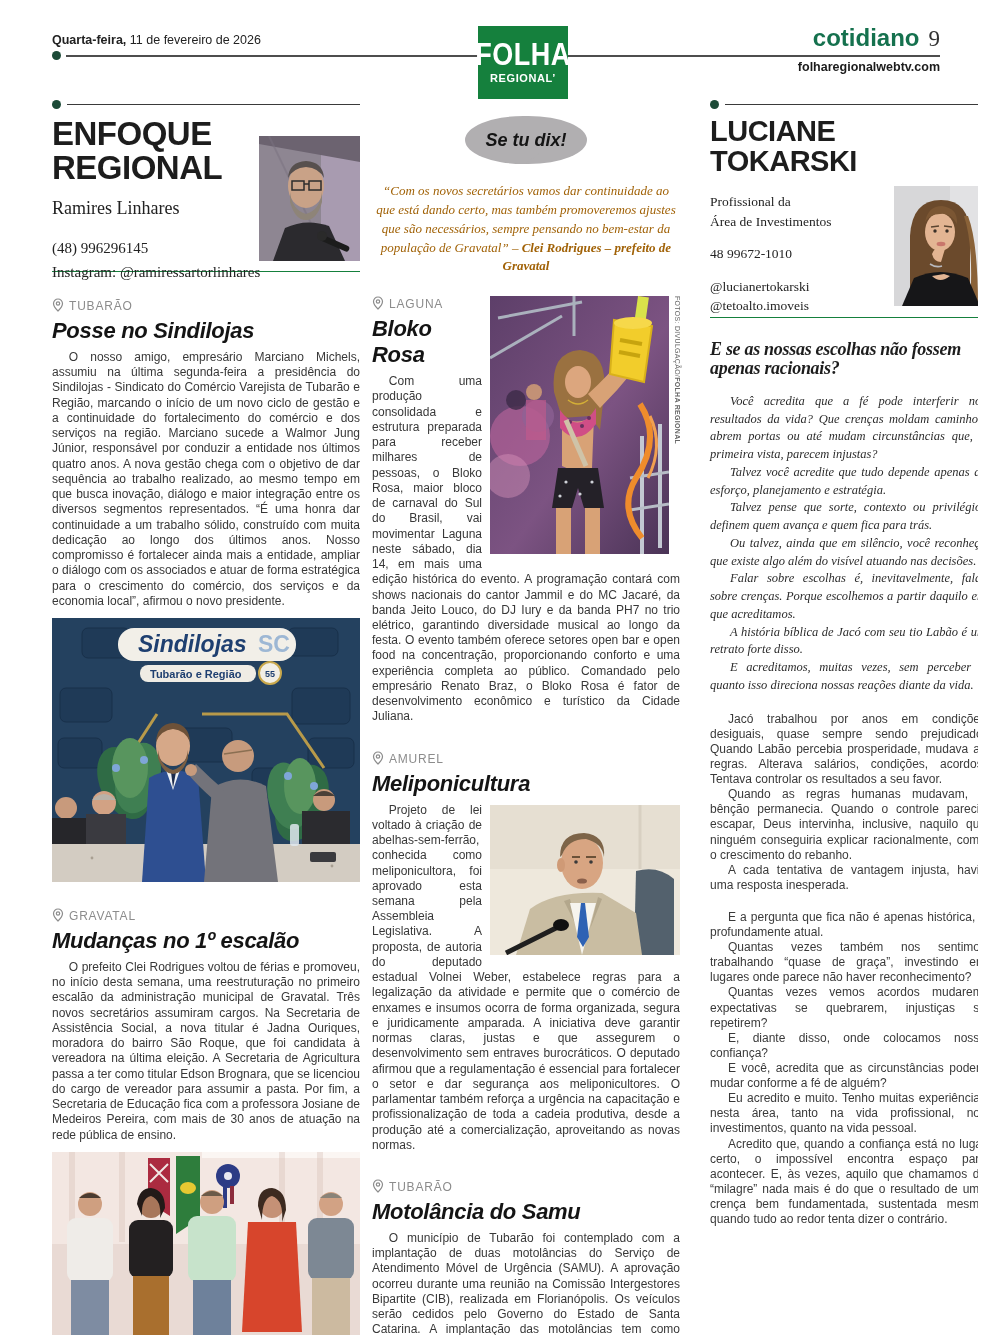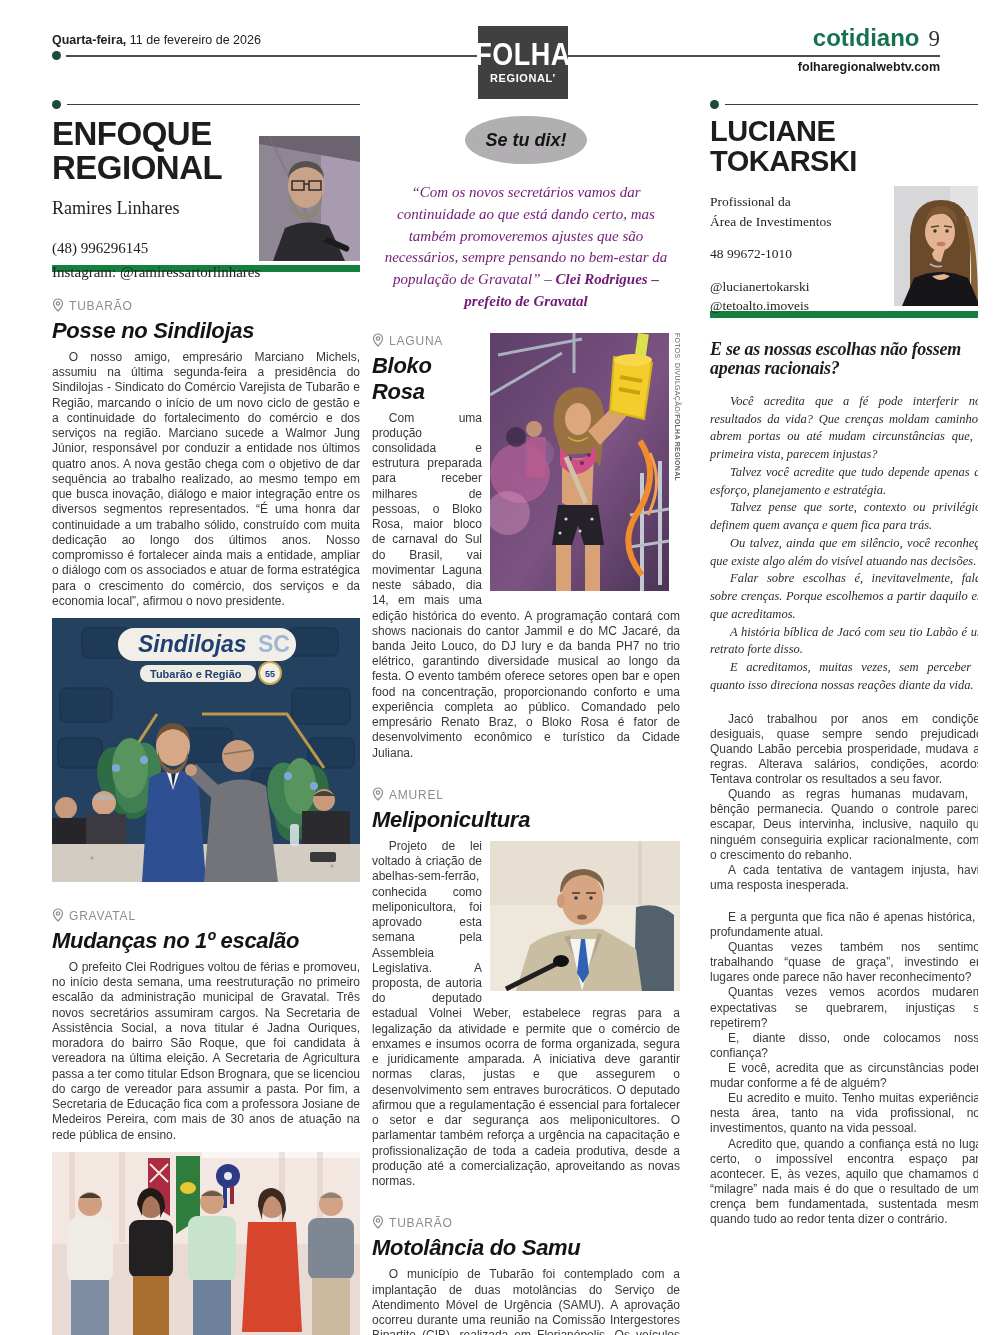--- a/index.html
+++ b/index.html
@@ -5,40 +5,40 @@
   * { margin:0; padding:0; box-sizing:border-box; }
   html,body { background:#ffffff; }
   body { font-family:"Liberation Sans", sans-serif; }
   .page { position:relative; width:956px; height:1335px; background:#fff; overflow:hidden; margin:0 auto; }
 
   
   .date-line { position:absolute; left:30px; top:33px; font-size:12.5px; color:#222; }
   .date-line b { font-weight:700; }
   .header-dot { position:absolute; left:30px; top:51px; width:9px; height:9px; border-radius:50%; background:#1d4b38; }
   .header-rule { position:absolute; left:44px; right:38px; top:55px; height:2px; background:#4d4d4d; }
-  .logo-box { position:absolute; left:456px; top:26px; width:90px; height:73px; background:#404040; color:#fff;
+  .logo-box { position:absolute; left:456px; top:26px; width:90px; height:73px; background:#15803d; color:#fff;
               display:flex; flex-direction:column; align-items:center; justify-content:center; z-index:2; }
   .logo-top { font-size:27px; font-weight:800; letter-spacing:.5px; transform:scaleY(1.18); line-height:1; }
   .logo-bottom { font-size:11px; font-weight:700; letter-spacing:.6px; margin-top:4px; }
   .section-block { position:absolute; right:38px; top:24px; text-align:right; }
   .section-name { font-size:24px; font-weight:800; color:#15714e; }
   .page-num { font-family:"Liberation Serif", serif; font-size:23px; color:#333; margin-left:9px; font-weight:400; }
   .website { font-size:12.5px; font-weight:700; color:#1b1b1b; margin-top:8px; }
 
   
   .col { position:absolute; top:100px; }
   .col-left  { left:30px;  width:308px; }
   .col-mid   { left:350px; width:308px; top:108px; }
   .col-right { left:688px; width:276px; }
 
   .dotline { display:flex; align-items:center; gap:6px; }
   .dotline .dot { width:9px; height:9px; border-radius:50%; background:#1d4b38; flex:none; }
   .dotline .line { flex:1; height:1px; background:#3a3a3a; }
 
-  .columnist { position:relative; border-bottom:7px solid #15803d; }
+  .columnist { position:relative; border-bottom:1px solid #15803d; }
   .columnist-left  { height:172px; }
   .columnist-right { height:218px; }
   .columnist h1 { font-size:33px; font-weight:800; color:#1d1d1d; line-height:1.02; letter-spacing:-.5px; margin-top:8px; width:215px; }
   .columnist-right h1 { font-size:29px; width:190px; }
   .author { font-family:"Liberation Serif", serif; font-size:18px; color:#222; margin-top:14px; }
   .contact { font-family:"Liberation Serif", serif; font-size:15px; color:#222; margin-top:18px; line-height:1.55; }
   .role, .phone-line, .socials { font-family:"Liberation Serif", serif; font-size:13.5px; color:#232323; line-height:1.45; }
   .role { margin-top:16px; }
   .phone-line { margin-top:13px; }
   .socials { margin-top:13px; }
@@ -54,22 +54,22 @@
   .photo-full { display:block; width:100%; margin-top:9px; }
   .clearfix::after { content:""; display:block; clear:both; }
 
   
   .bubble-wrap { display:flex; justify-content:center; padding-top:8px; }
   .bubble { position:relative; background:#b1afb1; border-radius:48%/50%; width:122px; height:48px;
             display:flex; align-items:center; justify-content:center; }
   .bubble span { font-style:italic; font-weight:800; font-size:18px; color:#141414; }
   .bubble::after { content:""; position:absolute; bottom:-11px; left:56px; width:0; height:0;
                    border:11px solid transparent; border-top-color:#b1afb1; border-left-width:4px; transform:skewX(-20deg); }
-  .quote { font-family:"Liberation Serif", serif; font-style:italic; font-size:15px; line-height:1.45;
-           text-align:center; color:#701a75; margin:18px auto 0; width:302px; }
+  .quote { font-family:"Liberation Serif", serif; font-style:italic; font-size:13px; line-height:1.45;
+           text-align:center; color:#a16207; margin:18px auto 0; width:302px; }
   .quote b { font-weight:700; }
   .float-photo { float:right; position:relative; margin:2px 0 6px 8px; }
   .bloko-wrap { width:190px; }
   .melipona-wrap { width:190px; }
   .float-photo svg { display:block; }
   .credit-vert { position:absolute; top:0; right:-1px; writing-mode:vertical-rl; font-size:7px; color:#666; letter-spacing:.3px; }
   .credit-vert b { font-weight:700; }
 
   
   .essay-title { font-family:"Liberation Serif", serif; font-style:italic; font-weight:700; font-size:18px;

